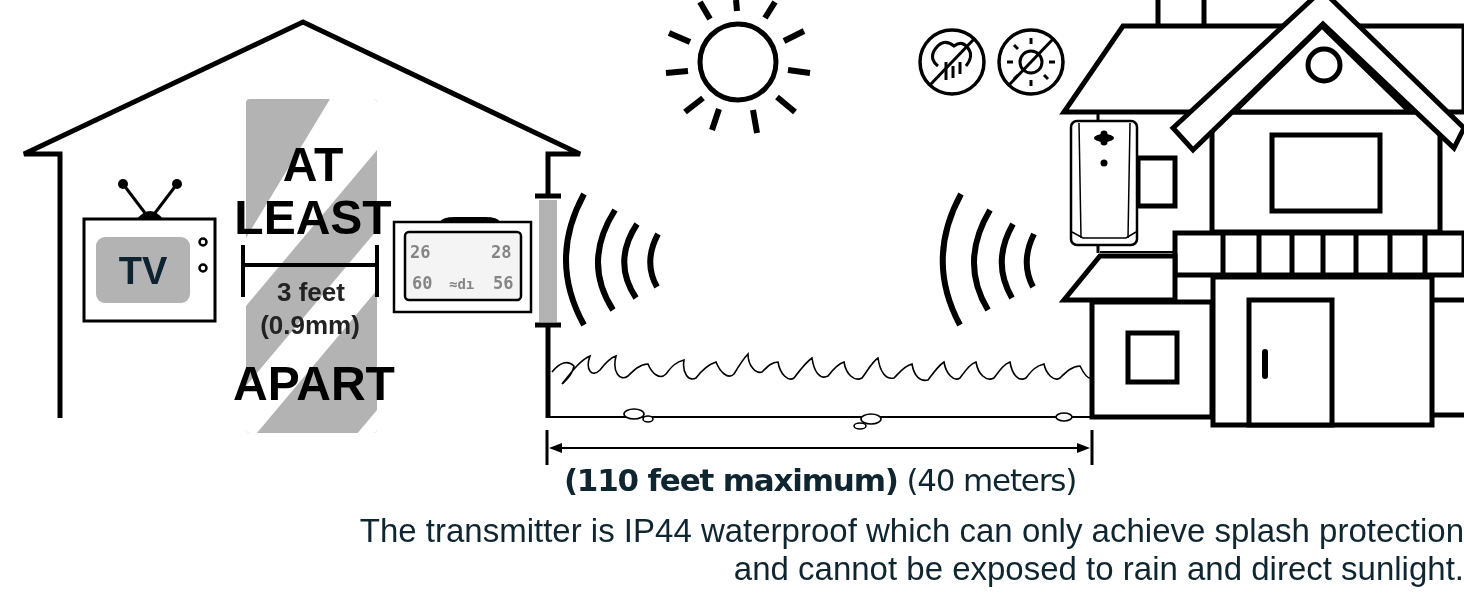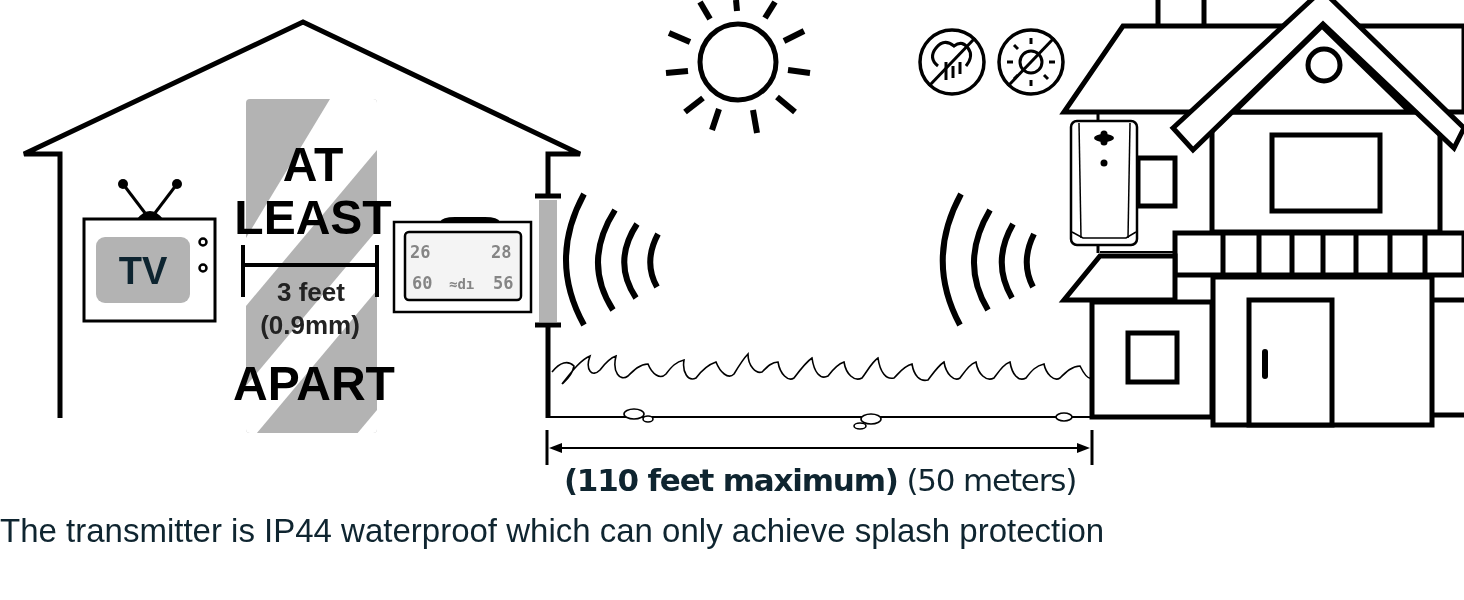--- a/index.html
+++ b/index.html
@@ -4,21 +4,21 @@
 <style>
   html, body { margin:0; padding:0; background:#ffffff; }
   body { width:1464px; height:600px; position:relative; overflow:hidden; font-family:"Liberation Sans", sans-serif; }
   svg.scene { position:absolute; left:0; top:0; }
   .stroke { fill:none; stroke:#000; stroke-linejoin:miter; }
   .tv-label { font-family:"Liberation Sans", sans-serif; font-weight:bold; font-size:38px; fill:#0d2430; }
   .big-label { font-family:"Liberation Sans", sans-serif; font-weight:bold; font-size:48px; fill:#000; }
   .dist-label { font-family:"Liberation Sans", sans-serif; font-weight:bold; font-size:26px; fill:#222; }
   .range-label { position:absolute; left:0; width:1640px; top:462px; text-align:center; font-size:31px; color:#0f2530; font-family:"DejaVu Sans", sans-serif; letter-spacing:-1.2px; }
   .range-label b { font-weight:bold; }
-  .warning { position:absolute; left:0; width:1464px; top:512px; text-align:left; font-size:33px; line-height:38px; color:#0f2530; font-family:"Liberation Sans", sans-serif; }
+  .warning { position:absolute; left:0; width:1464px; top:512px; text-align:right; font-size:33px; line-height:38px; color:#0f2530; font-family:"Liberation Sans", sans-serif; }
   .warning span { display:block; }
 </style>
 </head>
 <body>
 
 <svg class="scene" width="1464" height="600" viewBox="0 0 1464 600">
 
   <g>
     <polyline class="stroke" stroke-width="5" points="60,418 60,154 24,154 303,22 580,154 548,154 548,195"></polyline>
     <line class="stroke" stroke-width="5" x1="548" y1="325" x2="548" y2="418"></line>
@@ -197,17 +197,18 @@
     <line x1="1079" y1="123" x2="1081" y2="238" stroke="#000" stroke-width="1.5"></line>
     <line x1="1130" y1="123" x2="1128" y2="238" stroke="#000" stroke-width="1.5"></line>
     <polyline points="1072,232 1083,238 1126,238 1136,232" fill="none" stroke="#000" stroke-width="1.5"></polyline>
     <ellipse cx="1104" cy="138" rx="10" ry="4" fill="#000"></ellipse>
     <circle cx="1104" cy="134" r="3.5" fill="#000"></circle>
     <circle cx="1104" cy="142" r="3.5" fill="#000"></circle>
     <circle cx="1104" cy="163" r="3.5" fill="#000"></circle>
   </g>
 </svg>
 
-<div class="range-label"><b>(110 feet maximum)</b><span> (50 meters)</span></div>
+<div class="range-label"><b>(110 feet maximum)</b><span> (40 meters)</span></div>
 
 <div class="warning">
   <span>The transmitter is IP44 waterproof which can only achieve splash protection</span>
+  <span>and cannot be exposed to rain and direct sunlight.</span>
 </div>
 
 </body></html>

